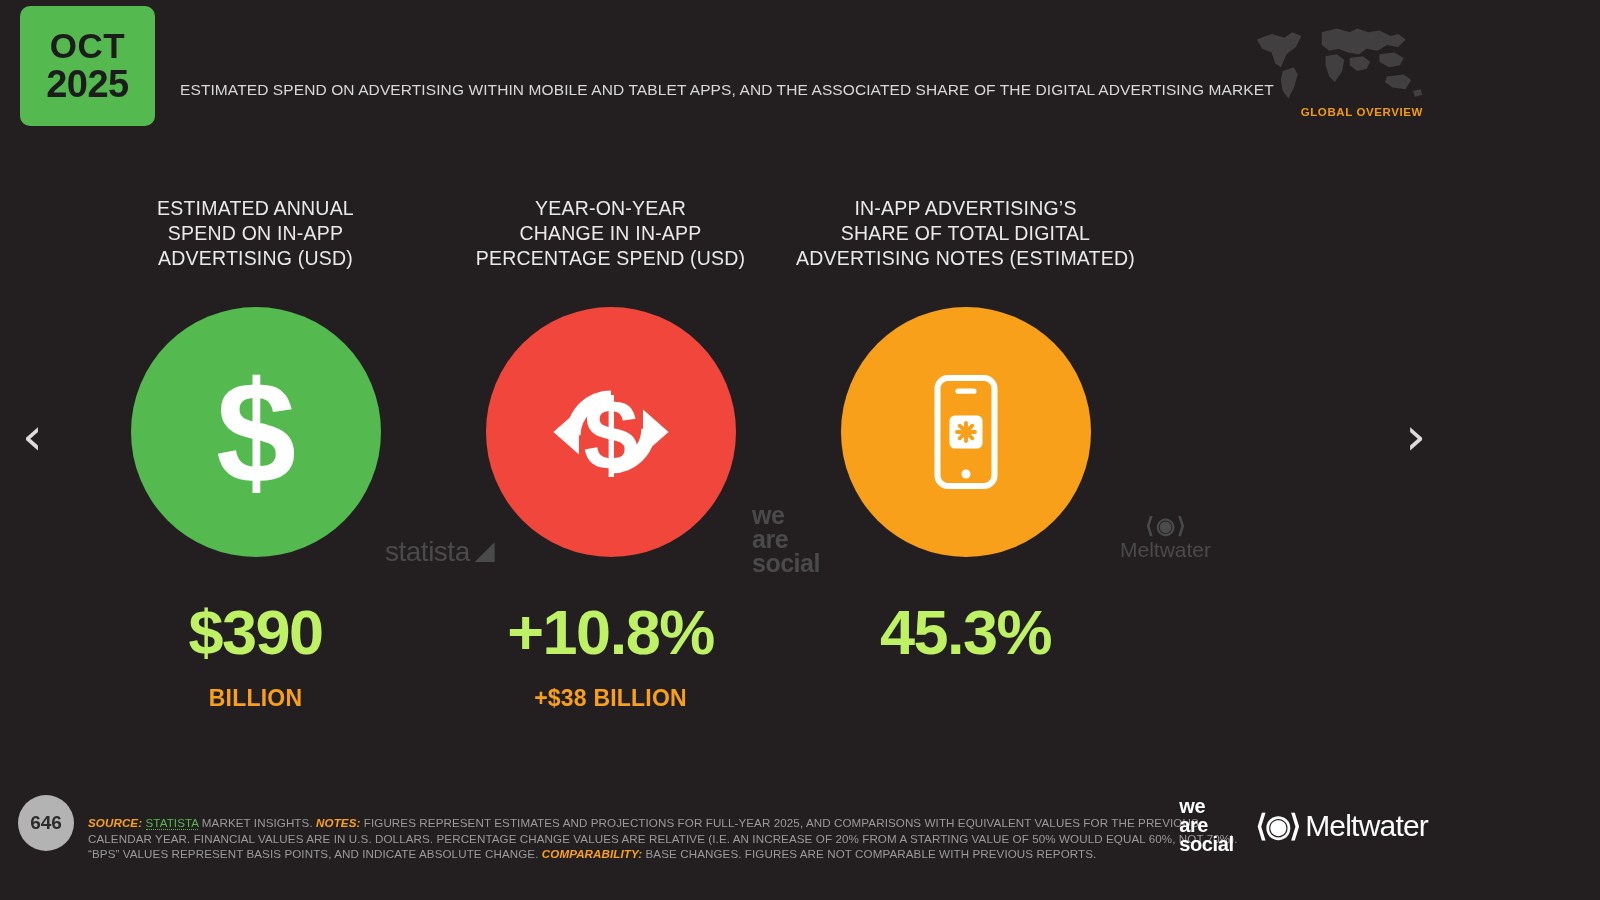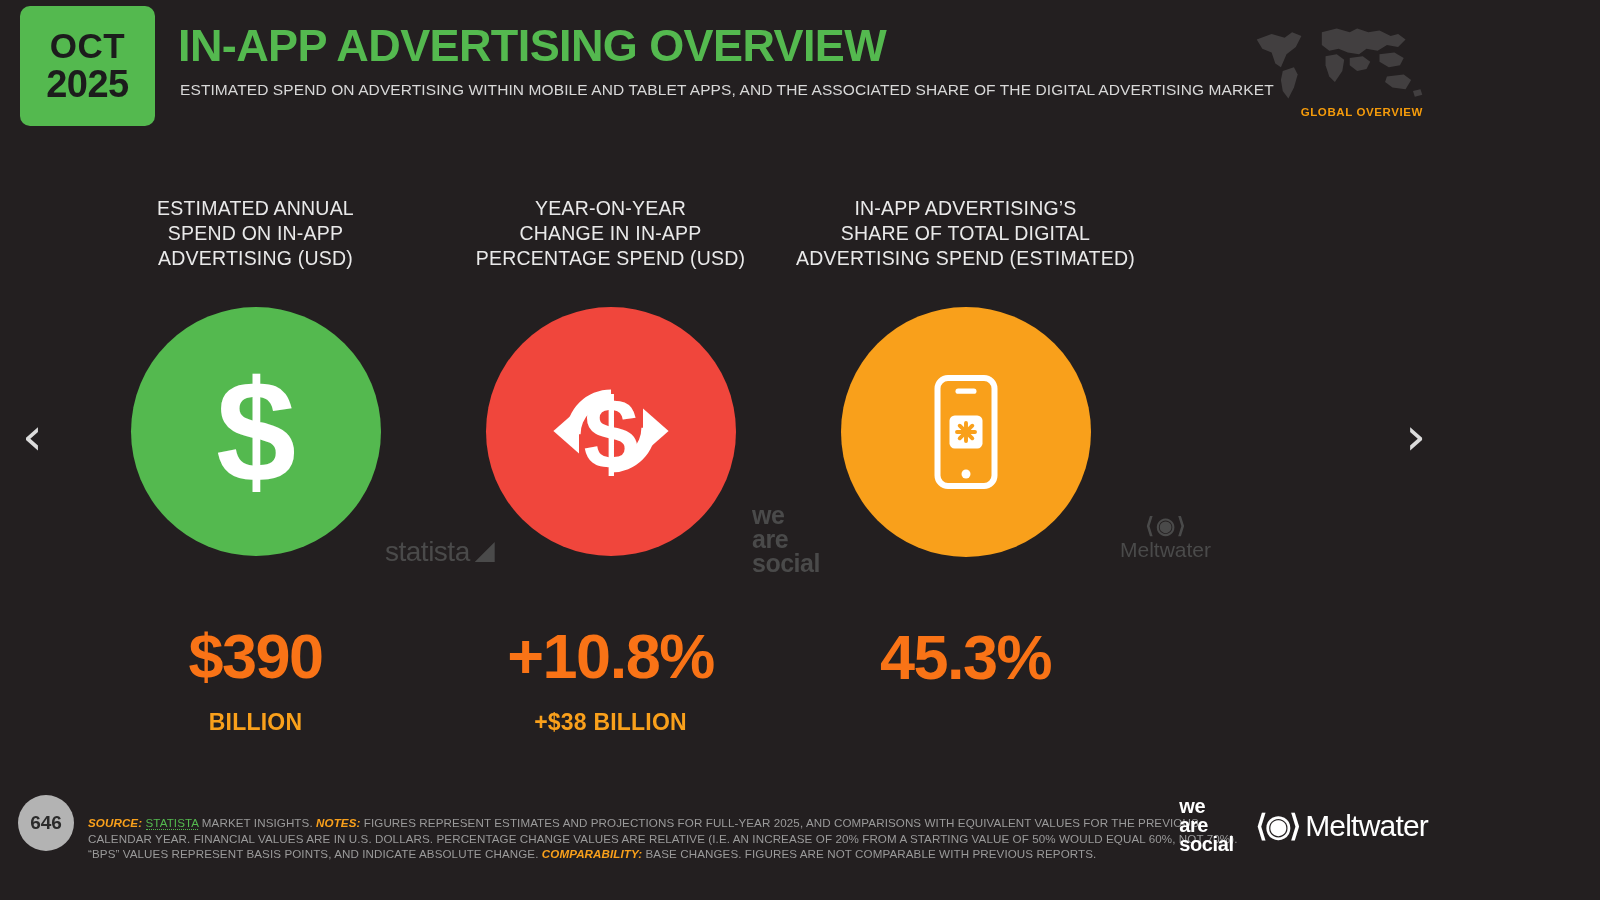--- a/index.html
+++ b/index.html
@@ -97,22 +97,22 @@
     width: 250px; height: 250px;
     border-radius: 50%;
     display: flex; align-items: center; justify-content: center;
   }
   .c-green  { background: #54b94f; }
   .c-red    { background: #f0463c; }
   .c-orange { background: #f9a01b; }
   .c-blue   { background: #2196f3; }
 
   .big-value {
-    margin-top: 68px;
-    color: #f97316;
+    margin-top: 43px;
+    color: #bef264;
     font-size: 63px; font-weight: bold;
     letter-spacing: -1.5px;
     line-height: 64px;
   }
   .sub-value {
     margin-top: 21px;
     color: #f9a01b;
     font-size: 23px; font-weight: bold;
     letter-spacing: 0.2px;
   }
@@ -185,21 +185,20 @@
 </head>
 <body>
 
 <div id="slide">
 
   <div id="date-badge">
     <div class="m">OCT</div>
     <div class="y">2025</div>
   </div>
 
-  <div id="title">IN-APP ADVERTISING OVERVIEW</div>
   <div id="subtitle">ESTIMATED SPEND ON ADVERTISING WITHIN MOBILE AND TABLET APPS, AND THE ASSOCIATED SHARE OF THE DIGITAL ADVERTISING MARKET</div>
 
   <svg id="worldmap" viewBox="0 0 200 100" preserveAspectRatio="none">
     <g fill="#8a8a8a">
       <path d="M18,30 L34,24 L48,28 L56,22 L66,26 L60,38 L50,46 L44,60 L38,56 L34,44 L24,40 Z"></path>
       <path d="M46,64 L58,60 L62,68 L58,82 L52,94 L46,86 L44,74 Z"></path>
       <path d="M88,22 L104,18 L118,22 L126,18 L138,22 L150,20 L162,26 L170,24 L178,30 L170,38 L158,36 L148,42 L136,40 L128,46 L116,44 L106,40 L96,42 L88,36 Z"></path>
       <path d="M92,48 L104,46 L112,52 L110,64 L102,76 L96,70 L92,58 Z"></path>
       <path d="M118,50 L132,48 L140,54 L136,62 L126,64 L118,58 Z"></path>
       <path d="M150,46 L166,44 L176,50 L172,58 L160,60 L150,54 Z"></path>
@@ -247,21 +246,21 @@
         </svg>
       </div>
       <div class="big-value">+10.8%</div>
       <div class="sub-value">+$38 BILLION</div>
     </div>
 
     <div class="col">
       <div class="col-head">
         <div>IN-APP ADVERTISING’S</div>
         <div>SHARE OF TOTAL DIGITAL</div>
-        <div>ADVERTISING SPEND (ESTIMATED)</div>
+        <div>ADVERTISING NOTES (ESTIMATED)</div>
       </div>
       <div class="circle c-orange">
         <svg width="150" height="150" viewBox="0 0 100 100">
           <rect x="31" y="14" width="38" height="72" rx="7" ry="7" fill="none" stroke="#ffffff" stroke-width="4"></rect>
           <rect x="43" y="21" width="14" height="3.5" rx="1.75" fill="#ffffff"></rect>
           <circle cx="50" cy="78" r="3" fill="#ffffff"></circle>
           <rect x="39" y="39" width="22" height="22" rx="3.5" fill="#ffffff"></rect>
           <g stroke="#f9a01b" stroke-width="2.6" stroke-linecap="round">
             <line x1="50" y1="44" x2="50" y2="56"></line>
             <line x1="44" y1="50" x2="56" y2="50"></line>

